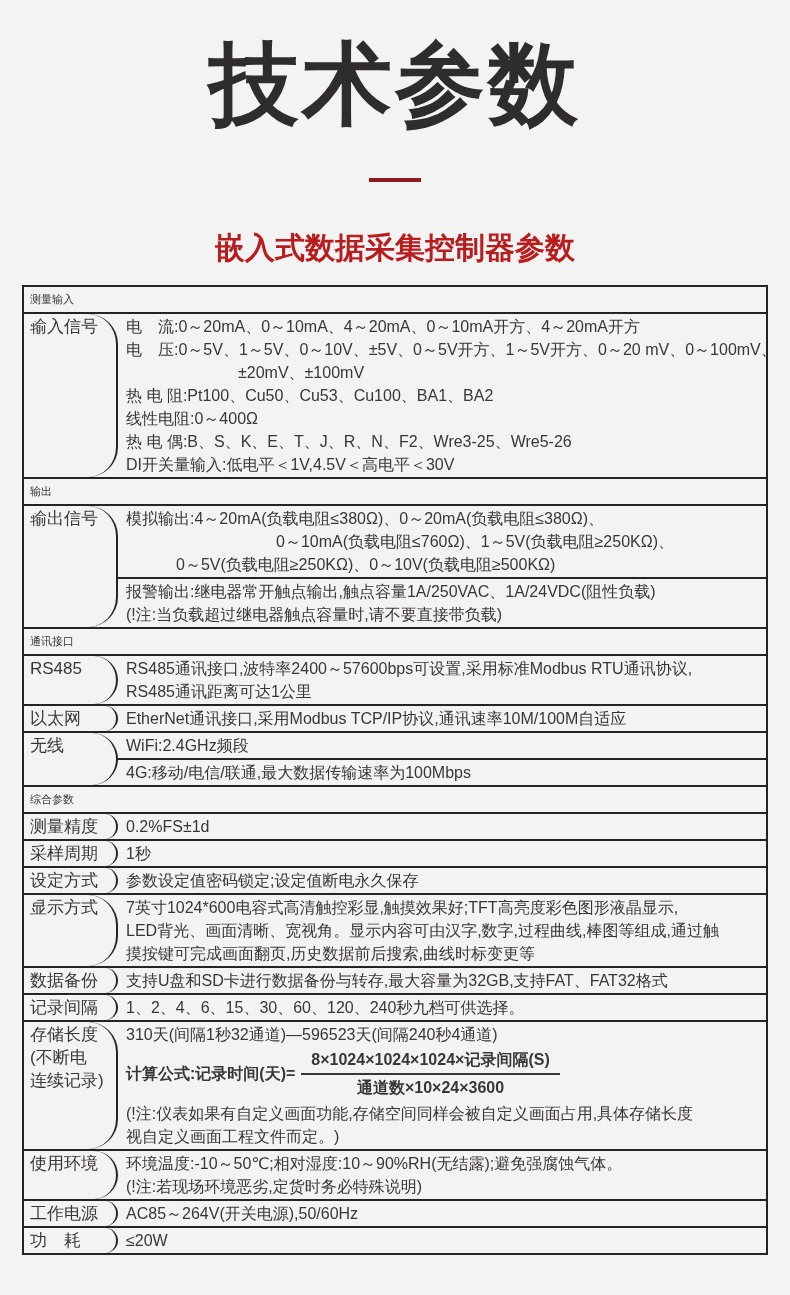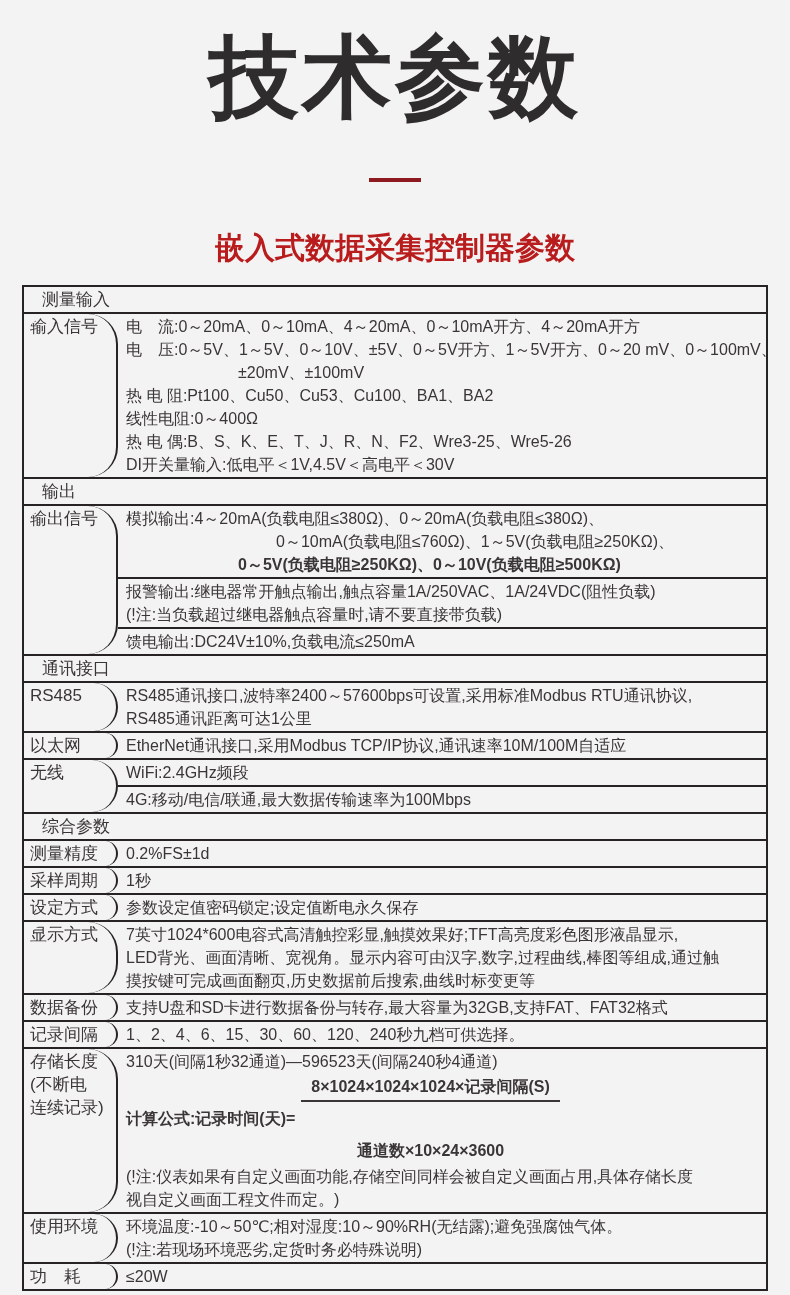--- a/index.html
+++ b/index.html
@@ -12,21 +12,20 @@
     -webkit-font-smoothing:antialiased;
   }
   .page-title{
     margin:28px 0 0 0;
     text-align:center;
     font-size:90px;
     line-height:112px;
     font-weight:900;
     letter-spacing:3px;
     color:#2f2c2d;
-    font-family:Liberation Mono, monospace;
   }
   .title-divider{
     width:52px;height:4px;
     margin:38px auto 0 auto;
     background:#8e191e;
   }
   .page-subtitle{
     margin:50px 0 0 0;
     text-align:center;
     font-size:30px;
@@ -36,23 +35,23 @@
   }
   .spec-table{
     margin:21px 22px 0 22px;
     border:2px solid #272223;
     background:#f4f3f3;
   }
   .t-row{display:flex;}
   .t-row + .t-row{border-top:2px solid #272223;}
   .section-cell{
     flex:1;
-    font-size:17px;
+    font-size:11px;
     line-height:23px;
-    padding:1px 18px;
+    padding:1px 6px;
     font-weight:400;
     white-space:nowrap;
   }
   .label-cell{
     width:84px;min-width:84px;
     border-right:2px solid #272223;
     font-size:17px;
     line-height:23px;
     padding:1px 2px 1px 6px;
     white-space:nowrap;
@@ -91,21 +90,20 @@
   .fraction .num{
     display:block;
     padding:0 10px 2px 10px;
     border-bottom:2px solid #3a3637;
     line-height:22px;
   }
   .fraction .den{
     display:block;
     padding:2px 10px 0 10px;
     line-height:22px;
-    margin-top:36px;
   }
 </style>
 </head>
 <body>
 
 <h1 class="page-title">技术参数</h1>
 <div class="title-divider"></div>
 <h2 class="page-subtitle">嵌入式数据采集控制器参数</h2>
 
 <div class="spec-table" id="spec-table">
@@ -128,28 +126,25 @@
     </div>
     <div class="t-row">
       <div class="section-cell">输出</div>
     </div>
     <div class="t-row">
       <div class="label-cell">输出信号</div>
       <div class="content-cell">
         <div class="block">
           <div class="line">模拟输出:4～20mA(负载电阻≤380Ω)、0～20mA(负载电阻≤380Ω)、</div>
           <div class="line" style="padding-left: 158px;">0～10mA(负载电阻≤760Ω)、1～5V(负载电阻≥250KΩ)、</div>
-          <div class="line" style="padding-left: 120px; font-weight: bold;">0～5V(负载电阻≥250KΩ)、0～10V(负载电阻≥500KΩ)</div>
+          <div class="line" style="padding-left: 58px;">0～5V(负载电阻≥250KΩ)、0～10V(负载电阻≥500KΩ)</div>
         </div>
         <div class="block">
           <div class="line">报警输出:继电器常开触点输出,触点容量1A/250VAC、1A/24VDC(阻性负载)</div>
           <div class="line">(!注:当负载超过继电器触点容量时,请不要直接带负载)</div>
-        </div>
-        <div class="block">
-          <div class="line">馈电输出:DC24V±10%,负载电流≤250mA</div>
         </div>
       </div>
     </div>
     <div class="t-row">
       <div class="section-cell">通讯接口</div>
     </div>
     <div class="t-row">
       <div class="label-cell">RS485</div>
       <div class="content-cell">
         <div class="block">
@@ -254,20 +249,28 @@
     <div class="t-row">
       <div class="label-cell">使用环境</div>
       <div class="content-cell">
         <div class="block">
           <div class="line">环境温度:-10～50℃;相对湿度:10～90%RH(无结露);避免强腐蚀气体。</div>
           <div class="line">(!注:若现场环境恶劣,定货时务必特殊说明)</div>
         </div>
       </div>
     </div>
     <div class="t-row">
+      <div class="label-cell">工作电源</div>
+      <div class="content-cell">
+        <div class="block">
+          <div class="line">AC85～264V(开关电源),50/60Hz</div>
+        </div>
+      </div>
+    </div>
+    <div class="t-row">
       <div class="label-cell">功　耗</div>
       <div class="content-cell">
         <div class="block">
           <div class="line">≤20W</div>
         </div>
       </div>
     </div>
   </div>
 
 </body></html>

